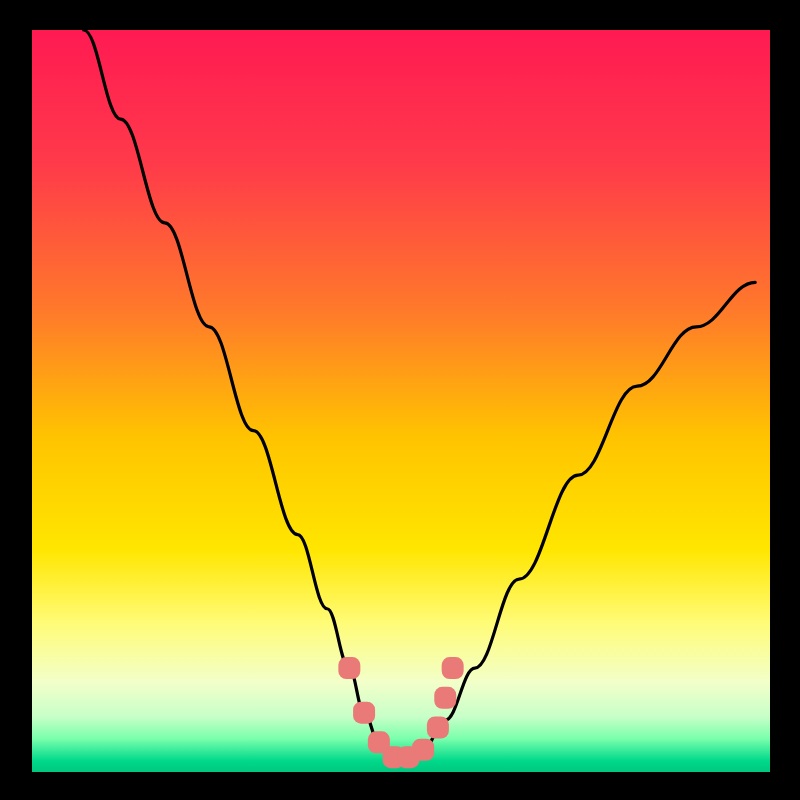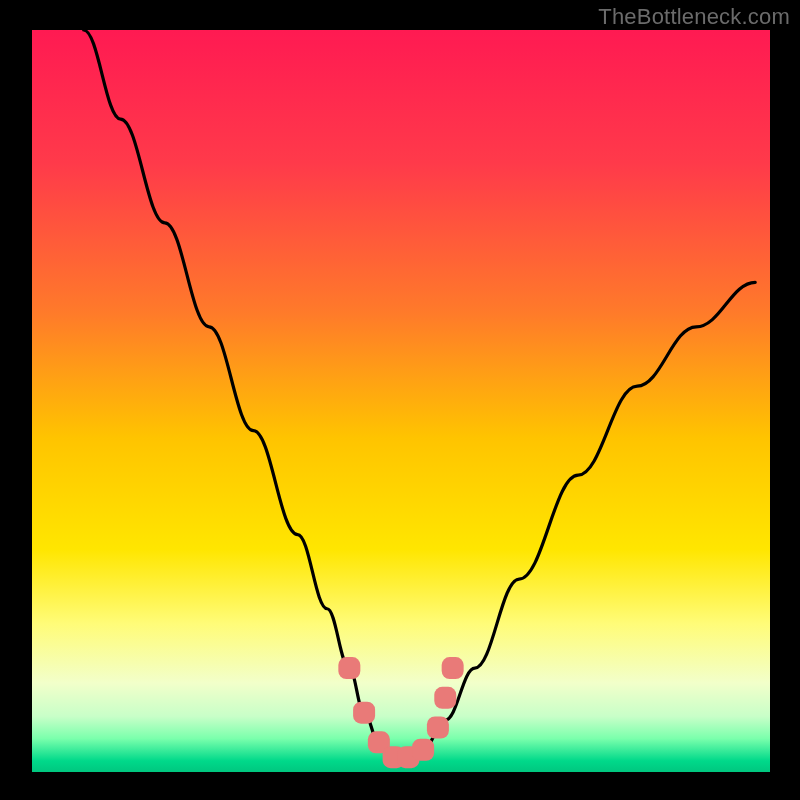--- a/index.html
+++ b/index.html
@@ -32,21 +32,20 @@
     position: absolute;
     left: 0;
     top: 0;
   }
 </style>
 </head>
 <body>
 
 <div class="frame">
 
-  <div class="watermark">TheBottleneck.com</div>
 
   <svg viewBox="0 0 800 800" width="800" height="800">
     <defs>
       <linearGradient id="bg-grad" x1="0" y1="0" x2="0" y2="1">
         <stop offset="0" stop-color="#ff1a52"></stop>
         <stop offset="0.18" stop-color="#ff3a4a"></stop>
         <stop offset="0.38" stop-color="#ff7a2a"></stop>
         <stop offset="0.55" stop-color="#ffc400"></stop>
         <stop offset="0.70" stop-color="#ffe600"></stop>
         <stop offset="0.80" stop-color="#fffc78"></stop>

